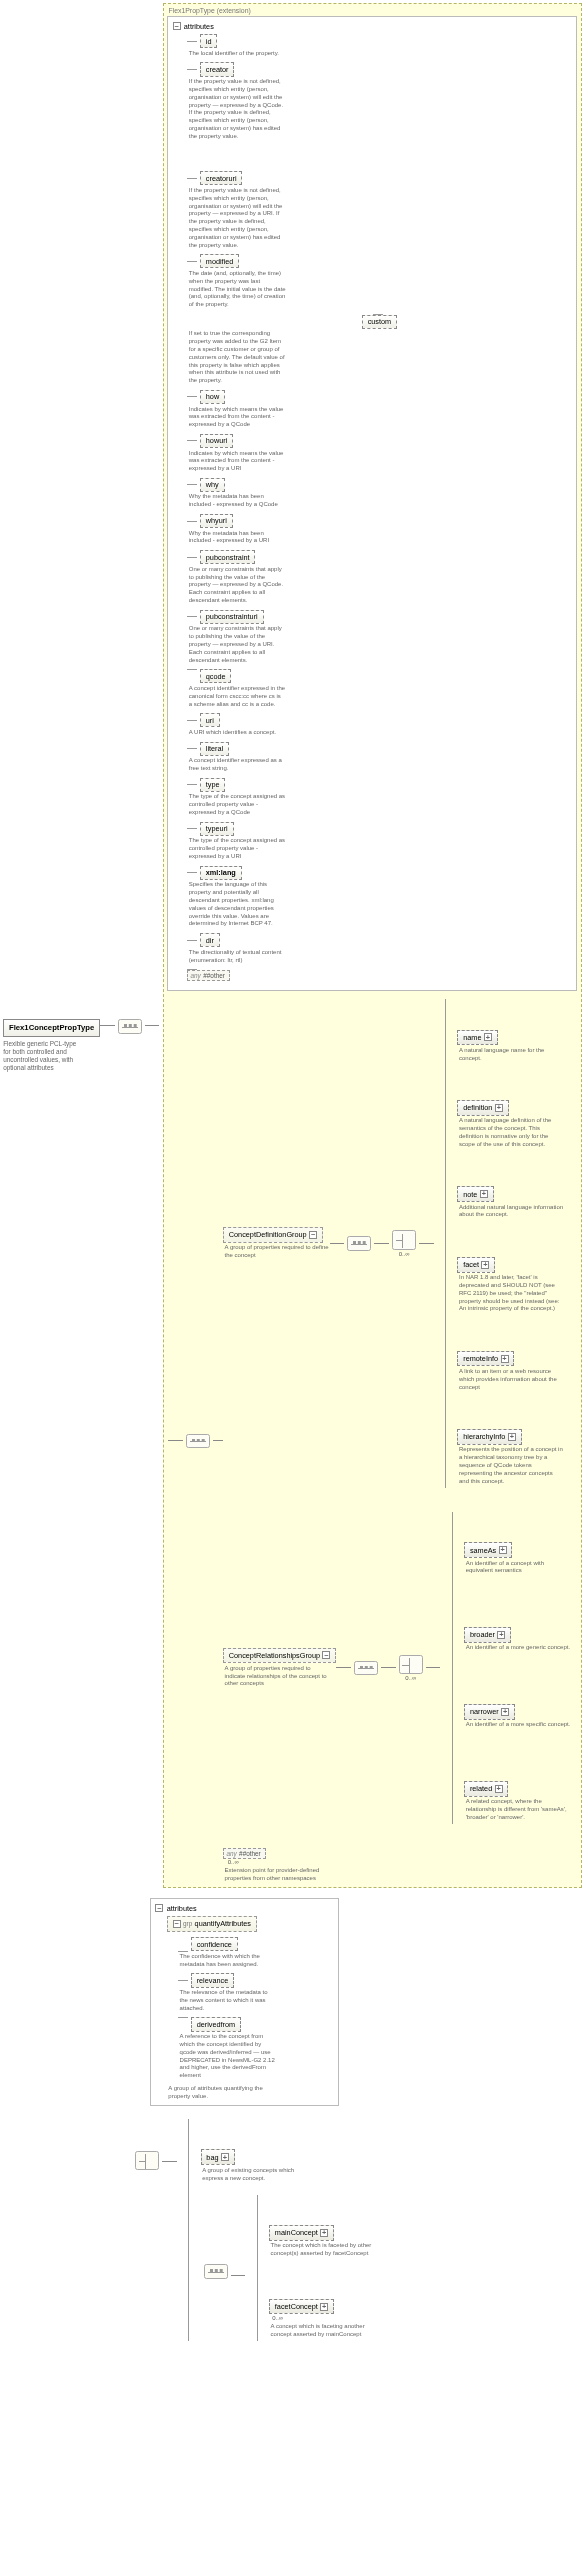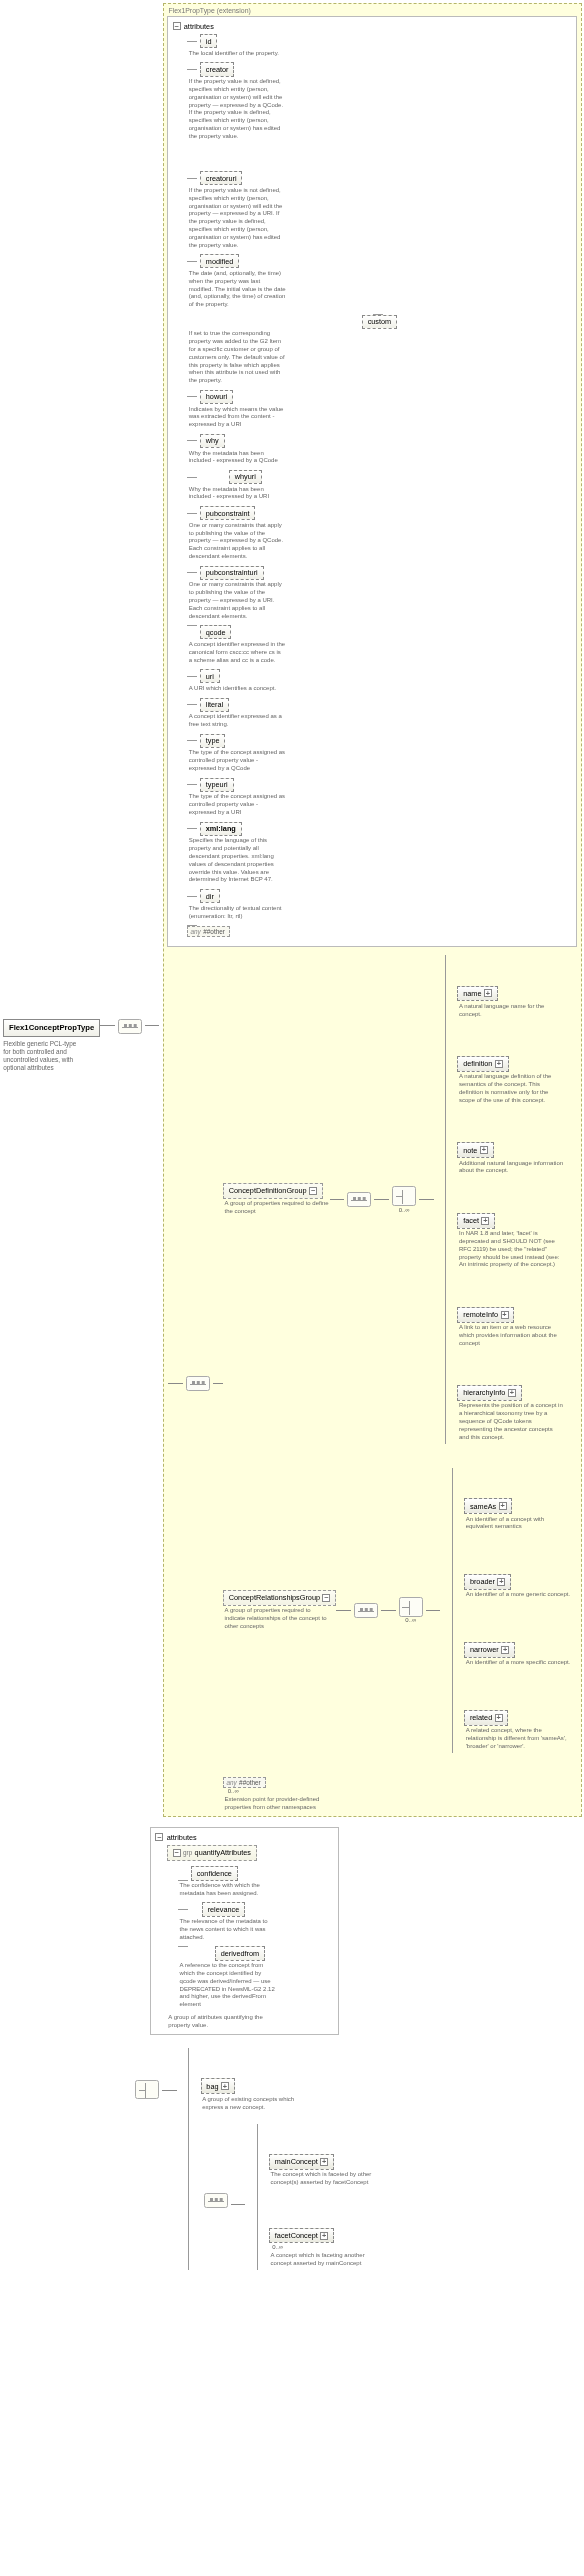--- a/index.html
+++ b/index.html
@@ -190,33 +190,40 @@
               <div class="attr-node">
                 <div style="display: flex; align-items: center; flex-direction: column;">
                   <span class="stub"></span>
                   <div class="attr-label">custom</div>
                 </div>
                 <div class="attr-desc">If set to true the corresponding property was added to the G2 Item for a specific customer or group of customers only. The default value of this property is false which applies when this attribute is not used with the property.</div>
               </div>
               <div class="attr-node">
                 <div style="display: flex; align-items: center;">
                   <span class="stub"></span>
+                  <div class="attr-label">how</div>
+                </div>
+                <div class="attr-desc">Indicates by which means the value was extracted from the content - expressed by a QCode</div>
+              </div>
+              <div class="attr-node">
+                <div style="display: flex; align-items: center;">
+                  <span class="stub"></span>
                   <div class="attr-label">howuri</div>
                 </div>
                 <div class="attr-desc">Indicates by which means the value was extracted from the content - expressed by a URI</div>
               </div>
               <div class="attr-node">
                 <div style="display: flex; align-items: center;">
                   <span class="stub"></span>
                   <div class="attr-label">why</div>
                 </div>
                 <div class="attr-desc">Why the metadata has been included - expressed by a QCode</div>
               </div>
               <div class="attr-node">
-                <div style="display: flex; align-items: center; gap: 29px;">
+                <div style="display: flex; align-items: center;">
                   <span class="stub"></span>
                   <div class="attr-label">whyuri</div>
                 </div>
                 <div class="attr-desc">Why the metadata has been included - expressed by a URI</div>
               </div>
               <div class="attr-node">
                 <div style="display: flex; align-items: center;">
                   <span class="stub"></span>
                   <div class="attr-label">pubconstraint</div>
                 </div>
@@ -366,21 +373,21 @@
                 <div class="el-desc">A group of properties required to indicate relationships of the concept to other concepts</div>
               </div>
               <div class="hline"></div>
               <div class="seq-connector"></div>
               <div class="hline"></div>
               <div class="flex-col">
                 <div class="choice-connector"></div>
                 <div class="occur">0..∞</div>
               </div>
               <div class="hline"></div>
-              <div class="flex-col branch-line" id="crg-children" style="gap:10px;">
+              <div class="flex-col branch-line" id="crg-children" style="gap:19px;">
                   <div class="el-wrap">
                     <div class="el-node dashed">
                       <span>sameAs</span>
                       <span class="el-plus">+</span>
                     </div>
                     <div class="el-desc">An identifier of a concept with equivalent semantics</div>
                   </div>
                   <div class="el-wrap">
                     <div class="el-node dashed">
                       <span>broader</span>
@@ -435,28 +442,28 @@
           </div>
           <div id="quant-list" style="margin-left:8px;">
               <div class="attr-node" style="margin-left: 3.2px;">
                 <div style="display: flex; align-items: flex-end;">
                   <span class="stub"></span>
                   <div class="attr-label">confidence</div>
                 </div>
                 <div class="attr-desc">The confidence with which the metadata has been assigned.</div>
               </div>
               <div class="attr-node" style="margin-left: 3.2px;">
-                <div style="display: flex; align-items: center; gap: 11px;">
+                <div style="display: flex; align-items: center;">
                   <span class="stub"></span>
                   <div class="attr-label">relevance</div>
                 </div>
                 <div class="attr-desc">The relevance of the metadata to the news content to which it was attached.</div>
               </div>
               <div class="attr-node" style="margin-left: 3.2px;">
-                <div style="display: flex; align-items: flex-start; gap: 24px;">
+                <div style="display: flex; align-items: flex-start;">
                   <span class="stub"></span>
                   <div class="attr-label">derivedfrom</div>
                 </div>
                 <div class="attr-desc">A reference to the concept from which the concept identified by qcode was derived/inferred — use DEPRECATED in NewsML-G2 2.12 and higher, use the derivedFrom element</div>
               </div>
             </div>
           <div class="attr-desc" style="margin-top:4.8px;">A group of attributes quantifying the property value.</div>
         </div>
       </div>
     </div>

